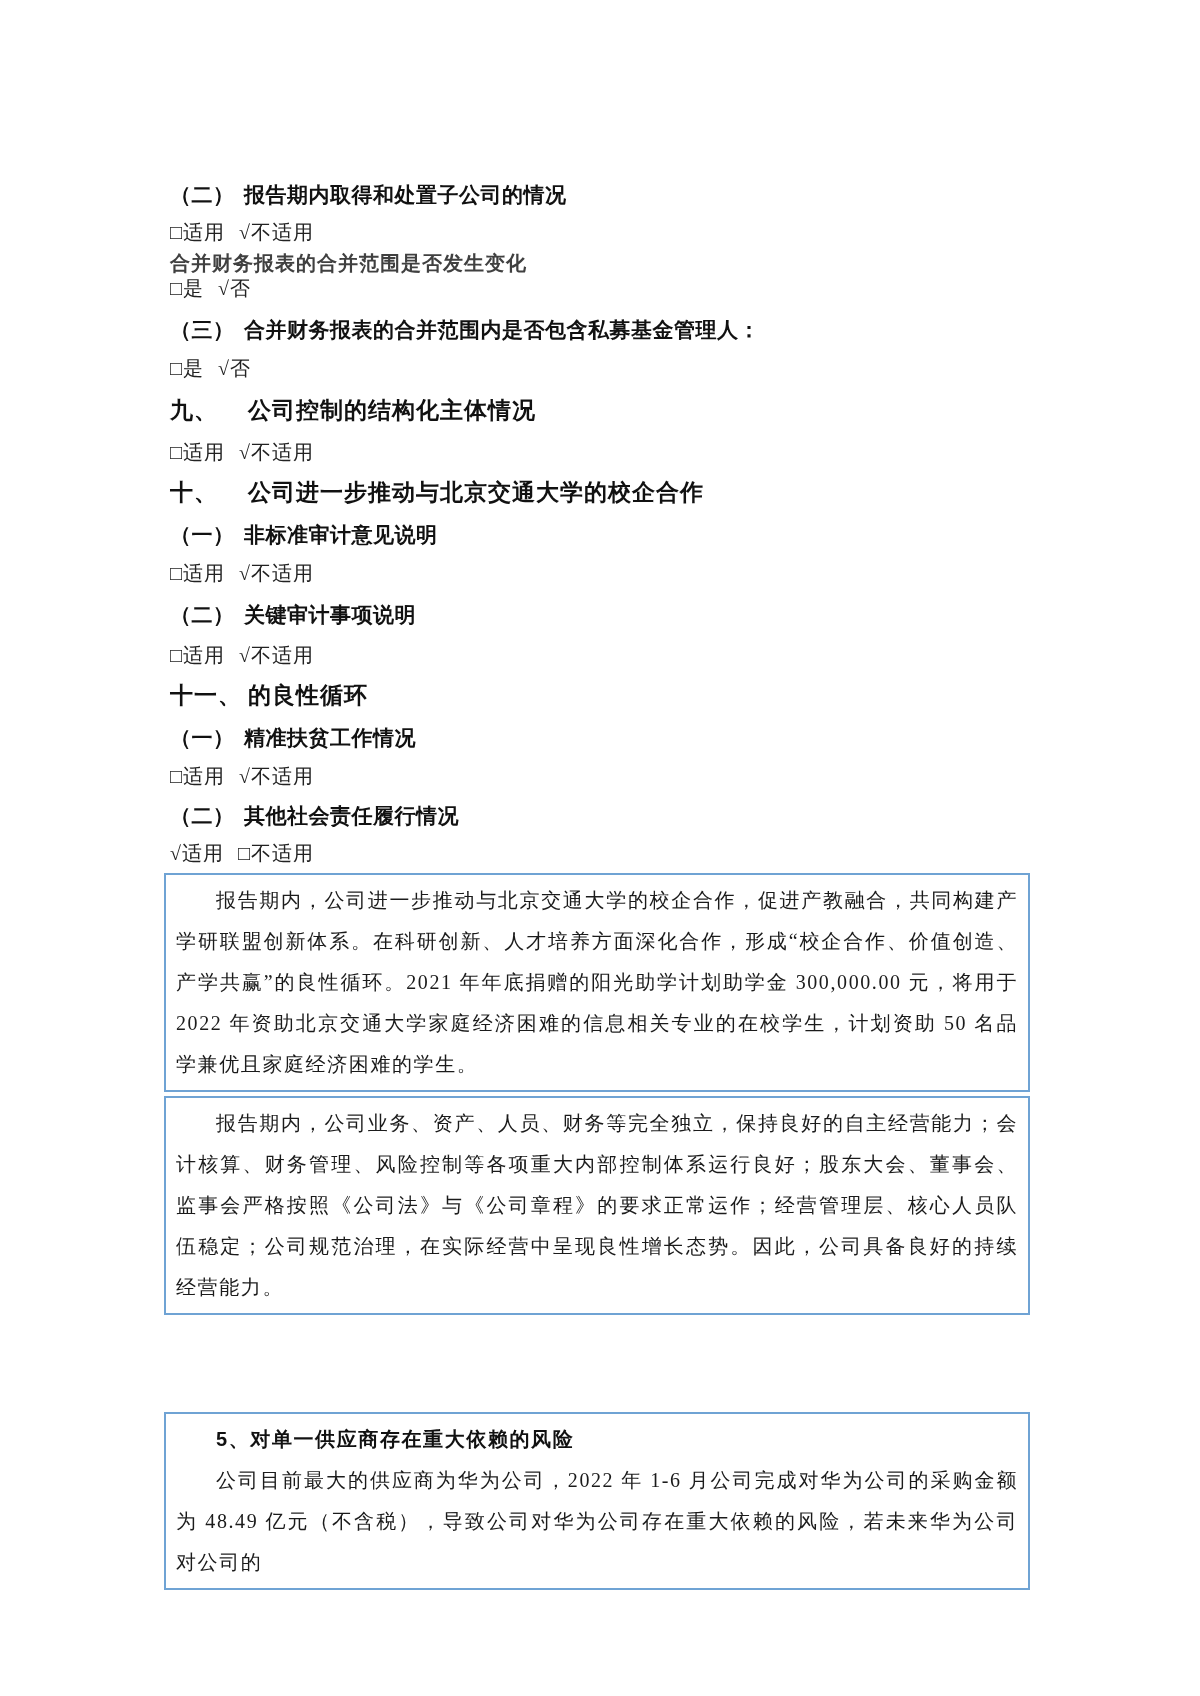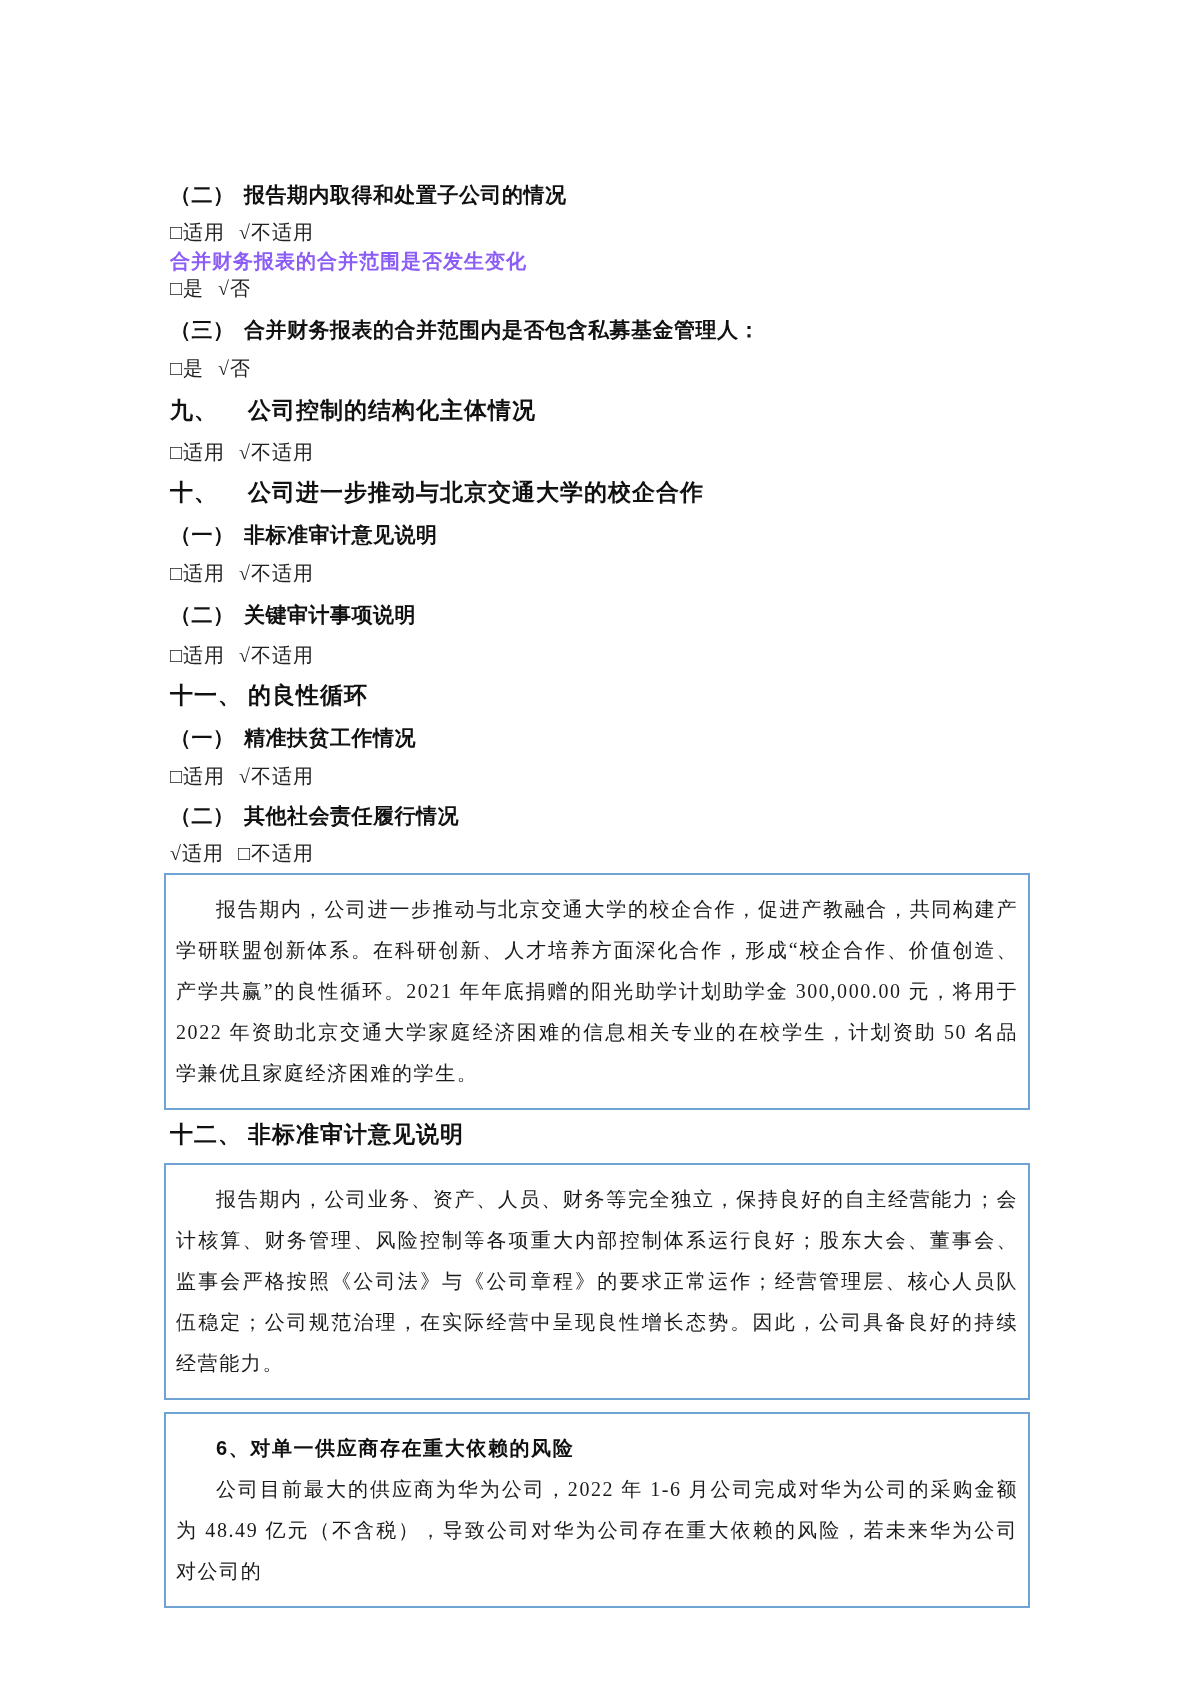--- a/index.html
+++ b/index.html
@@ -45,33 +45,33 @@
     position: absolute; left: 170px;
     font-size: 20px; line-height: 30px;
     color: #222;
     word-spacing: 8px;
     letter-spacing: 1px;
     white-space: nowrap;
   }
   
   .boldline {
     position: absolute; left: 170px;
-    font-family: Liberation Mono, monospace;
+    font-family: Liberation Sans, sans-serif;
     font-weight: bold;
     font-size: 20px; line-height: 30px;
-    color: #8b5cf6;
+    color: #404040;
     letter-spacing: 1px;
     white-space: nowrap;
   }
   
   .txtbox {
     position: absolute; left: 164px; width: 866px;
     border: 2px solid #6fa3d4;
     background: #ffffff;
-    padding: 14px 10px;
+    padding: 5px 10px;
   }
   .txtbox p {
     font-size: 20px;
     line-height: 41px;
     letter-spacing: 1.6px;
     text-align: justify;
     text-align-last: left;
     text-indent: 2em;
     color: #1b1b1b;
   }
@@ -143,23 +143,23 @@
 
   <div class="txtbox" style="top:873px">
     <p>报告期内，公司进一步推动与北京交通大学的校企合作，促进产教融合，共同构建产学研联盟创新体系。在科研创新、人才培养方面深化合作，形成“校企合作、价值创造、产学共赢”的良性循环。2021 年年底捐赠的阳光助学计划助学金 300,000.00 元，将用于 2022 年资助北京交通大学家庭经济困难的信息相关专业的在校学生，计划资助 50 名品学兼优且家庭经济困难的学生。</p>
   </div>
 
   <div class="h1" style="top:1118px">
     <span class="num">十二、</span>
     <span>非标准审计意见说明</span>
   </div>
 
-  <div class="txtbox" style="top:1163px">
+  <div class="txtbox" style="top:1096px">
     <p>报告期内，公司业务、资产、人员、财务等完全独立，保持良好的自主经营能力；会计核算、财务管理、风险控制等各项重大内部控制体系运行良好；股东大会、董事会、监事会严格按照《公司法》与《公司章程》的要求正常运作；经营管理层、核心人员队伍稳定；公司规范治理，在实际经营中呈现良性增长态势。因此，公司具备良好的持续经营能力。</p>
   </div>
 
 
   <div class="txtbox" style="top:1412px">
-    <p class="boxtitle">6、对单一供应商存在重大依赖的风险</p>
+    <p class="boxtitle">5、对单一供应商存在重大依赖的风险</p>
     <p>公司目前最大的供应商为华为公司，2022 年 1-6 月公司完成对华为公司的采购金额为 48.49 亿元（不含税），导致公司对华为公司存在重大依赖的风险，若未来华为公司对公司的</p>
   </div>
 
 </div>
 
 </body></html>

